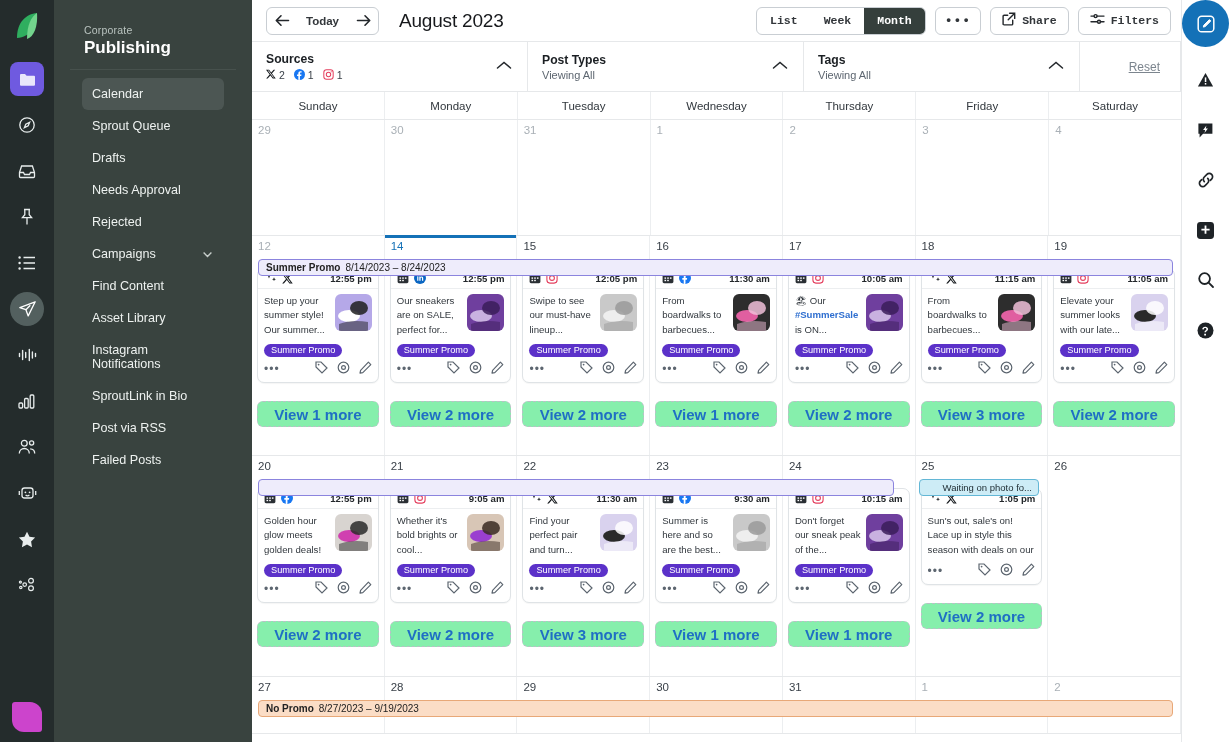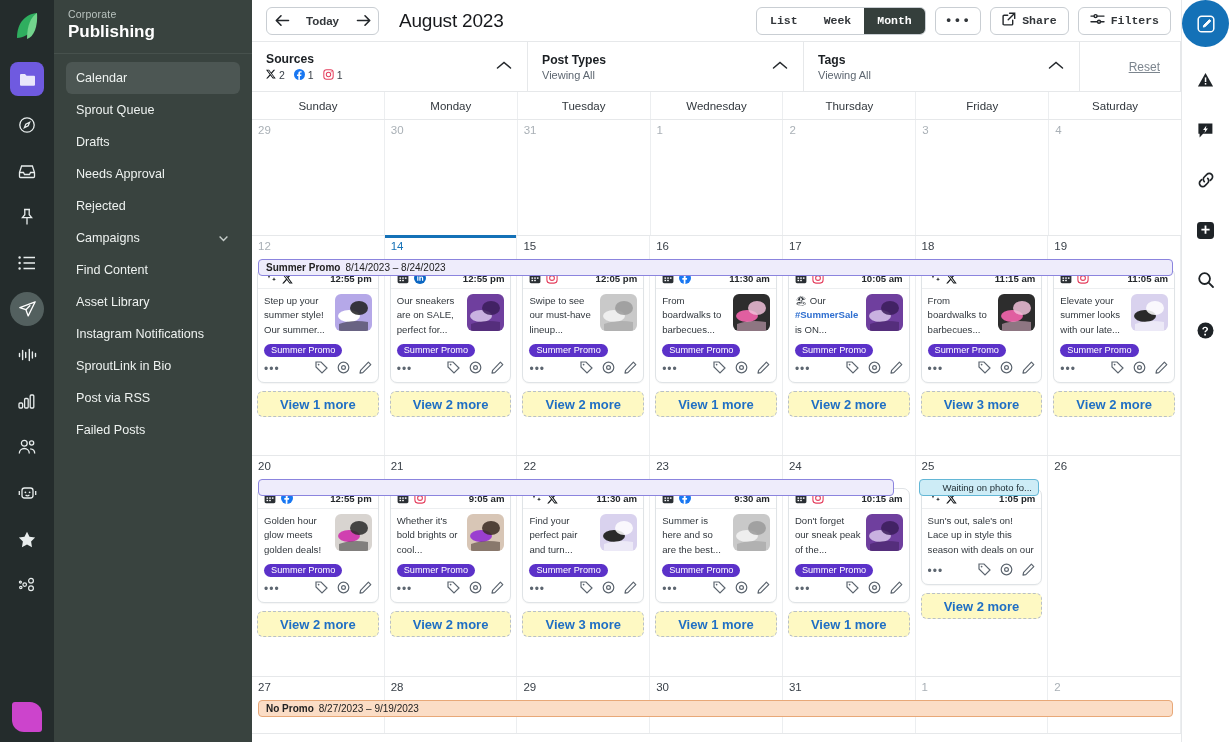--- a/index.html
+++ b/index.html
@@ -32,21 +32,21 @@
   .rail-bottom .brandmark {
     width: 30px; height: 30px; background: #cc44cc;
     border-radius: 3px 12px 3px 12px;
   }
 
   
   .sidebar {
     width: 198px; flex: 0 0 198px; height: 742px;
     background: #39433f;
     color: #e7ecea;
-    padding: 0;
+    padding: 16px;
   }
   .sidebar-head { padding: 8px 14px 11px 14px; border-bottom: 1px solid #47514d; }
   .sidebar-eyebrow { font-size: 10.5px; color: #b9c3bf; letter-spacing: .2px; }
   .sidebar-title { font-size: 17px; font-weight: bold; margin-top: 2px; color: #ffffff; }
   .nav { padding: 8px 0 0 0; }
   .nav-item {
     display: flex; align-items: center; justify-content: space-between;
     margin: 0 12px; padding: 9px 10px;
     font-size: 12.6px; color: #eef2f0; border-radius: 6px; cursor: pointer;
   }
@@ -167,23 +167,23 @@
   .tagchip {
     display: inline-block; background: #5b31c9; color: #fff; border-radius: 9px;
     font-size: 9.2px; padding: 1px 7px 2px 7px;
   }
   .pc-foot {
     display: flex; align-items: center; padding: 3px 6px 4px 6px; gap: 10px;
   }
   .pc-foot .more { font-size: 12px; color: #5d6670; letter-spacing: 1px; line-height: 10px; }
   .pc-foot .acts { margin-left: auto; display: flex; gap: 9px; align-items: center; }
   .viewmore {
-    margin-top: 8px; height: 26px; border: 1px dashed #b9c0c6; border-radius: 6px;
+    margin-top: 18px; height: 26px; border: 1px dashed #b9c0c6; border-radius: 6px;
     display: flex; align-items: center; justify-content: center;
-    font-size: 13px; font-weight: bold; color: #1f6fc4; cursor: pointer; background:#fef9c3;
+    font-size: 15px; font-weight: bold; color: #1f6fc4; cursor: pointer; background:#86efac;
   }
 
   
   .right-rail {
     width: 48px; flex: 0 0 48px; height: 742px; background: #fff;
     border-left: 1px solid #e6e8ea;
     display: flex; flex-direction: column; align-items: center; padding-top: 0;
   }
   .compose-fab {
     width: 47px; height: 47px; border-radius: 50%; background: #1471b7;

